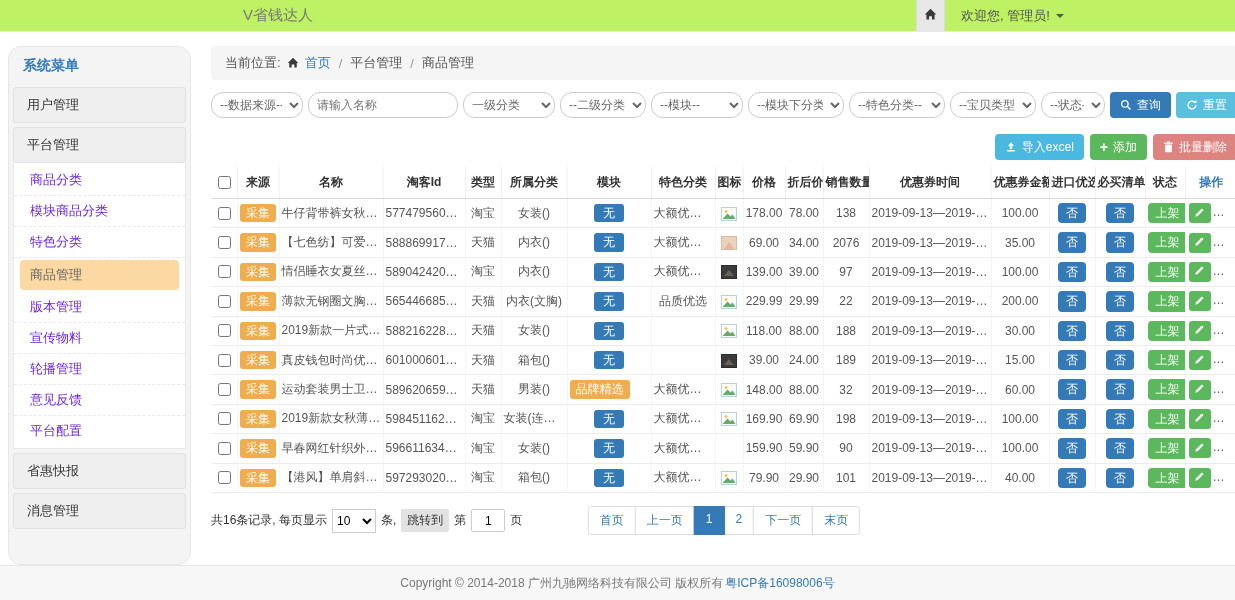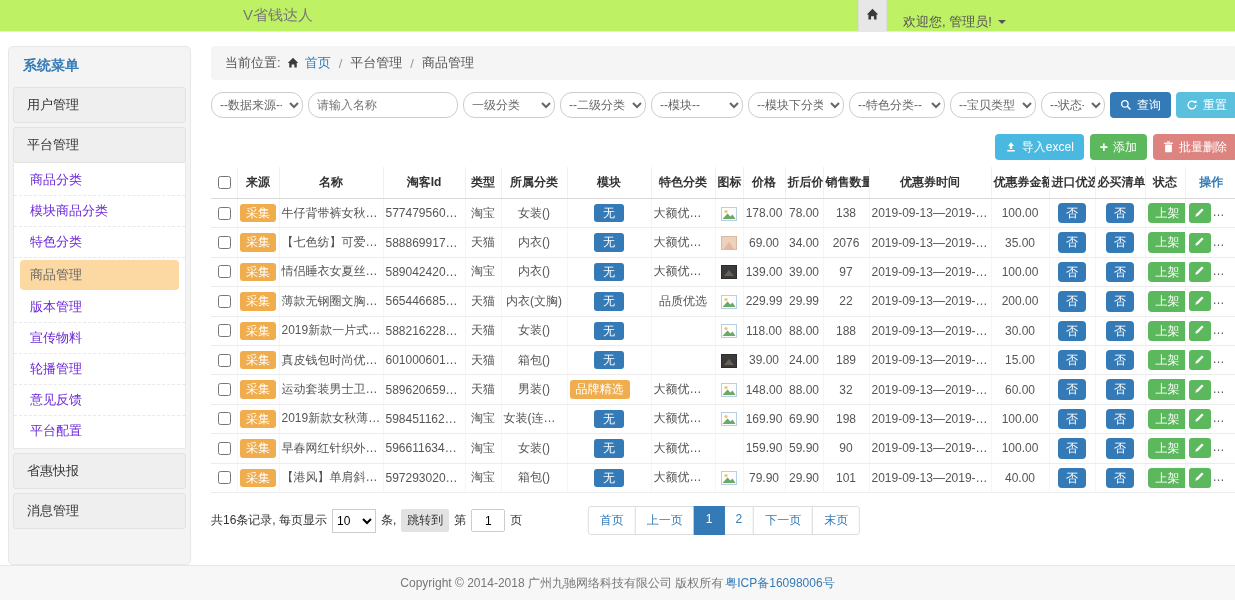--- a/index.html
+++ b/index.html
@@ -4,28 +4,28 @@
 <style>
   * { box-sizing: border-box; }
   html,body { margin:0; padding:0; }
   body {
     width:1235px; height:600px; overflow:hidden; background:#fff;
     font-family:"Liberation Sans","DejaVu Sans",sans-serif; font-size:13px; color:#333;
   }
   
   .topbar { position:relative; height:32px; background:#bef264; border-bottom:1px solid #e7e7e7; display:flex; align-items:center; }
   .brand { margin-left:243px; color:#777; font-size:15px; }
-  .topbar-right { position:absolute; left:858px; top:0; height:100%; display:flex; align-items:flex-end; }
+  .topbar-right { position:absolute; left:916px; top:0; height:100%; display:flex; align-items:center; }
   .home-btn { width:29px; height:100%; background:#e7e7e7; border-left:1px solid #dcdcdc; border-right:1px solid #dcdcdc; display:flex; align-items:center; justify-content:center; cursor:pointer; }
   .welcome { margin-left:16px; color:#555; font-size:13px; display:flex; align-items:center; gap:6px; cursor:pointer; }
   .caret-down { width:0; height:0; border-left:4px solid transparent; border-right:4px solid transparent; border-top:4px solid #555; }
   
   .page { display:flex; height:533px; overflow:hidden; padding:14px 10px 0 8px; }
   
-  .sidebar { width:183px; flex:none; background:#f4f4f4; border:1px solid #e7e7e7; border-radius:5px; overflow:hidden; }
+  .sidebar { width:183px; flex:none; background:#f4f4f4; border:1px solid #e7e7e7; border-radius:13px; overflow:hidden; }
   .sidebar-title { color:#337ab7; font-weight:bold; font-size:14px; padding:10px 14px 8px; }
   .menu-top { margin:4px 4px 0; background:#efefef; border:1px solid #e2e2e2; border-radius:3px; padding:8px 13px; font-size:13px; color:#333; cursor:pointer; }
   .submenu { margin:0 4px; background:#fff; border:1px solid #e8e8e8; border-top:none; padding:2px 0; }
   .submenu-item { padding:6px 16px; font-size:13px; color:#6d28d9; border-bottom:1px dashed #e9e9e9; cursor:pointer; }
   .submenu-item:last-child { border-bottom:none; }
   .submenu-item.active { background:#fcd9a3; border-radius:4px; margin:2px 6px; padding:6px 10px; color:#666; border-bottom:none; }
   
   .main { flex:1; margin-left:20px; position:relative; }
   .breadcrumb { background:#f5f5f5; border-radius:4px; padding:8px 14px; font-size:13px; color:#555; display:flex; align-items:center; gap:6px; }
   .breadcrumb .crumb-home { color:#337ab7; cursor:pointer; }

